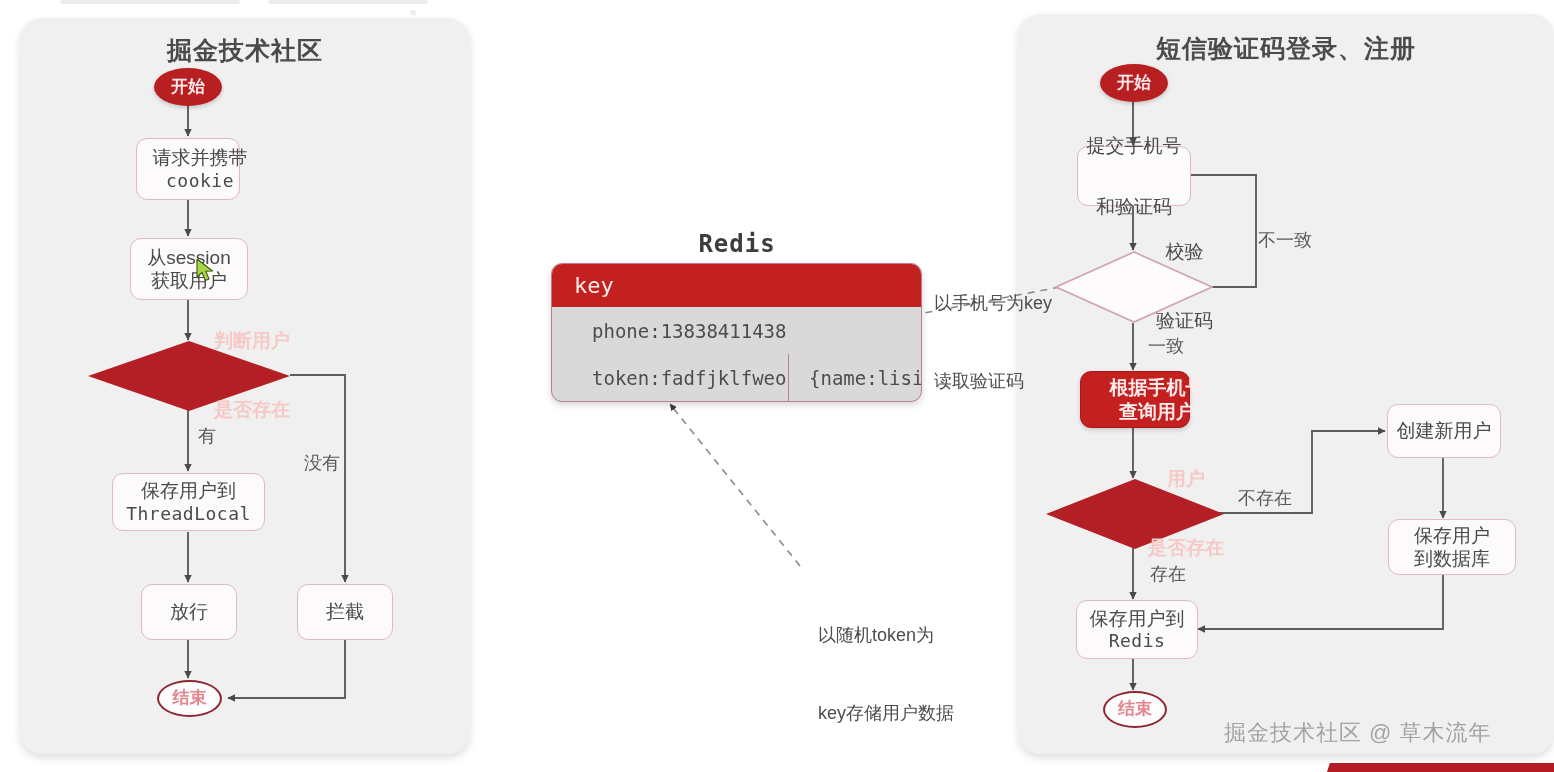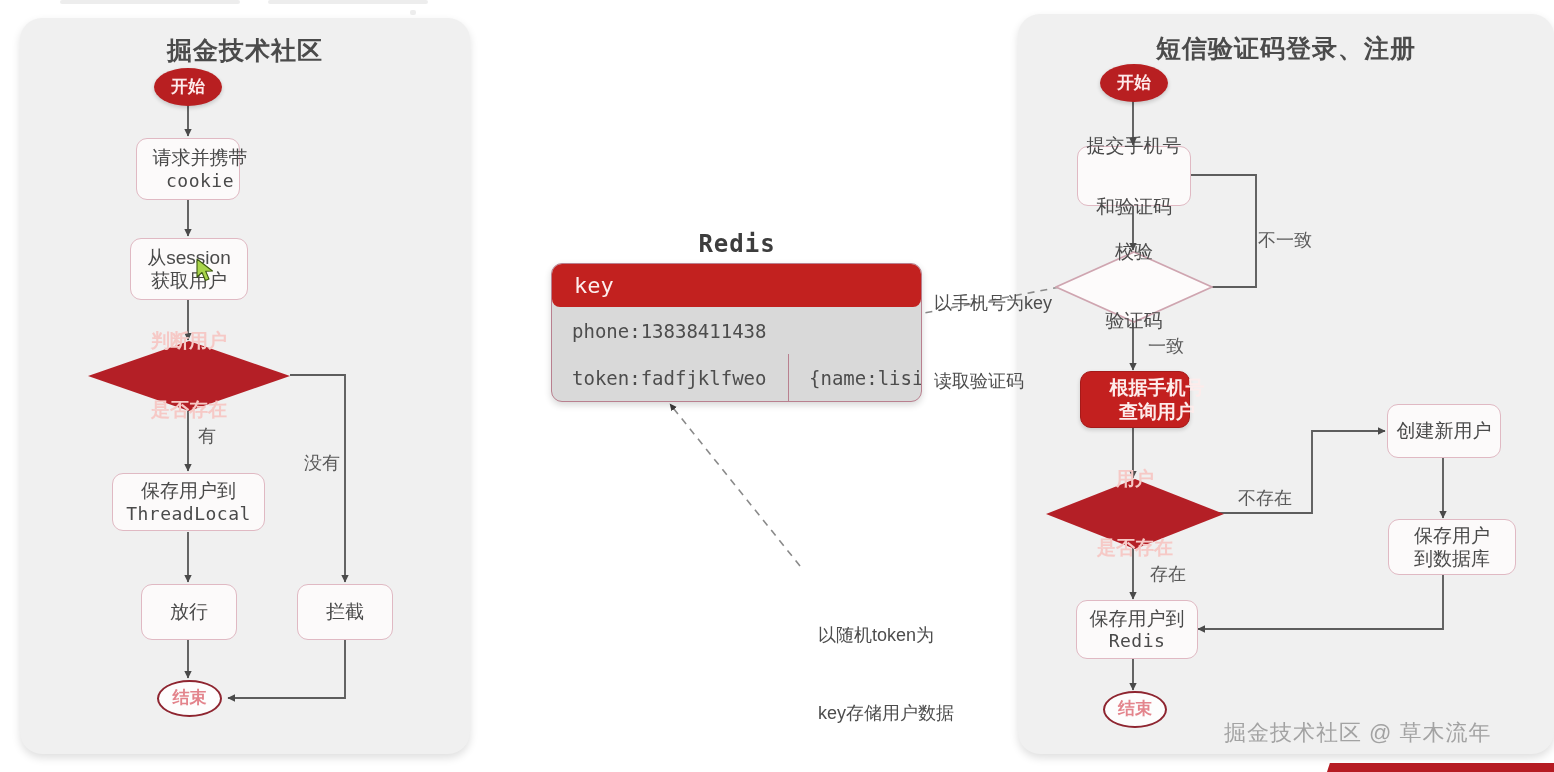--- a/index.html
+++ b/index.html
@@ -98,21 +98,21 @@
   }
 
   
   .mono { font-family: "DejaVu Sans Mono", "Liberation Mono", monospace; font-size: 18px; letter-spacing: .5px; }
 
   
   .dec {
     position: absolute;
     display: flex;
     align-items: center;
-    justify-content: center;
+    justify-content: flex-end;
     text-align: center;
     line-height: 1.2;
     white-space: pre;
   }
   .dec .dec-shape {
     position: absolute;
     left: 0; top: 0; width: 100%; height: 100%;
   }
   .dec .dec-text {
     position: relative;
@@ -148,33 +148,33 @@
     border: 1.6px solid #b9808f;
     border-radius: 11px;
     overflow: hidden;
     box-shadow: 0 3px 7px rgba(0,0,0,.16);
     background: #d9d9d9;
   }
   #redis-table .rt-head {
     display: flex;
     height: 43px;
     background: #c2211f;
-    border-radius: 8px;
   }
   #redis-table .rt-head div {
     display: flex; align-items: center;
     color: #fdeeee;
     font-family: "DejaVu Sans Mono", "Liberation Mono", monospace;
     font-size: 22px;
     padding-left: 22px;
     box-sizing: border-box;
   }
   #redis-table .rt-row {
     display: flex;
     height: 47px;
+    padding-left: 20px;
   }
   #redis-table .rt-row div {
     display: flex; align-items: center;
     color: #4d4d4d;
     font-family: "DejaVu Sans Mono", "Liberation Mono", monospace;
     font-size: 19px;
     padding-left: 20px;
     box-sizing: border-box;
   }
   .rt-c1 { width: 236px; }

